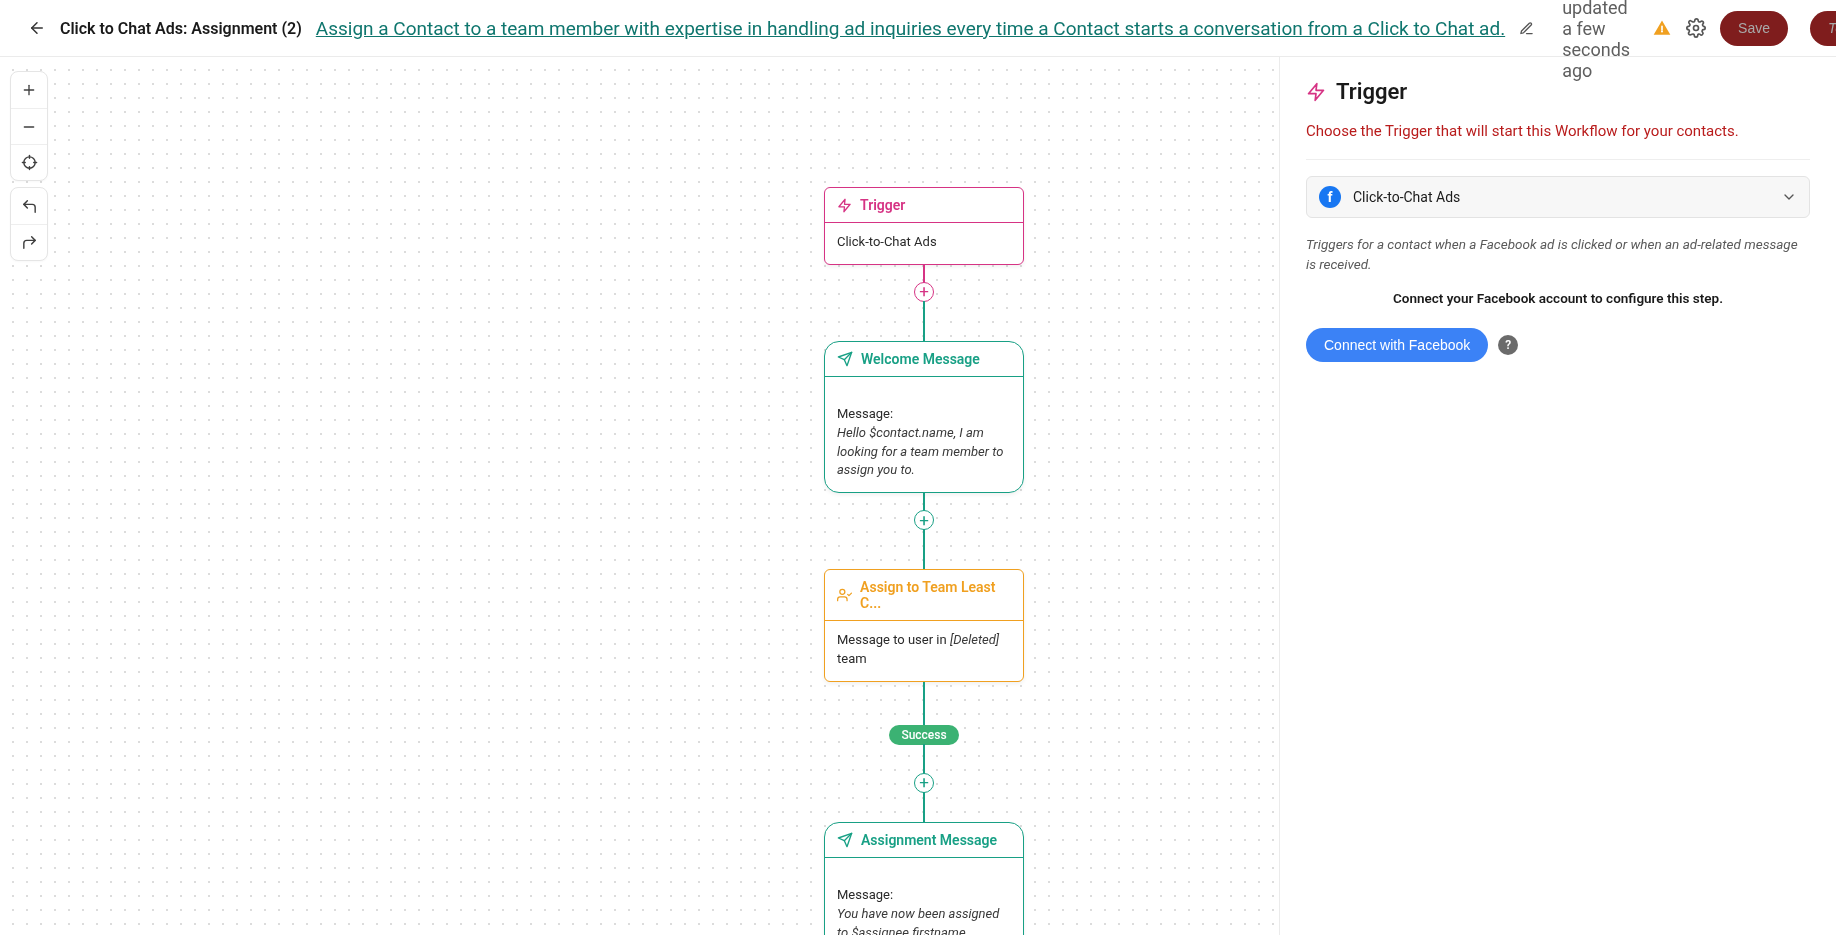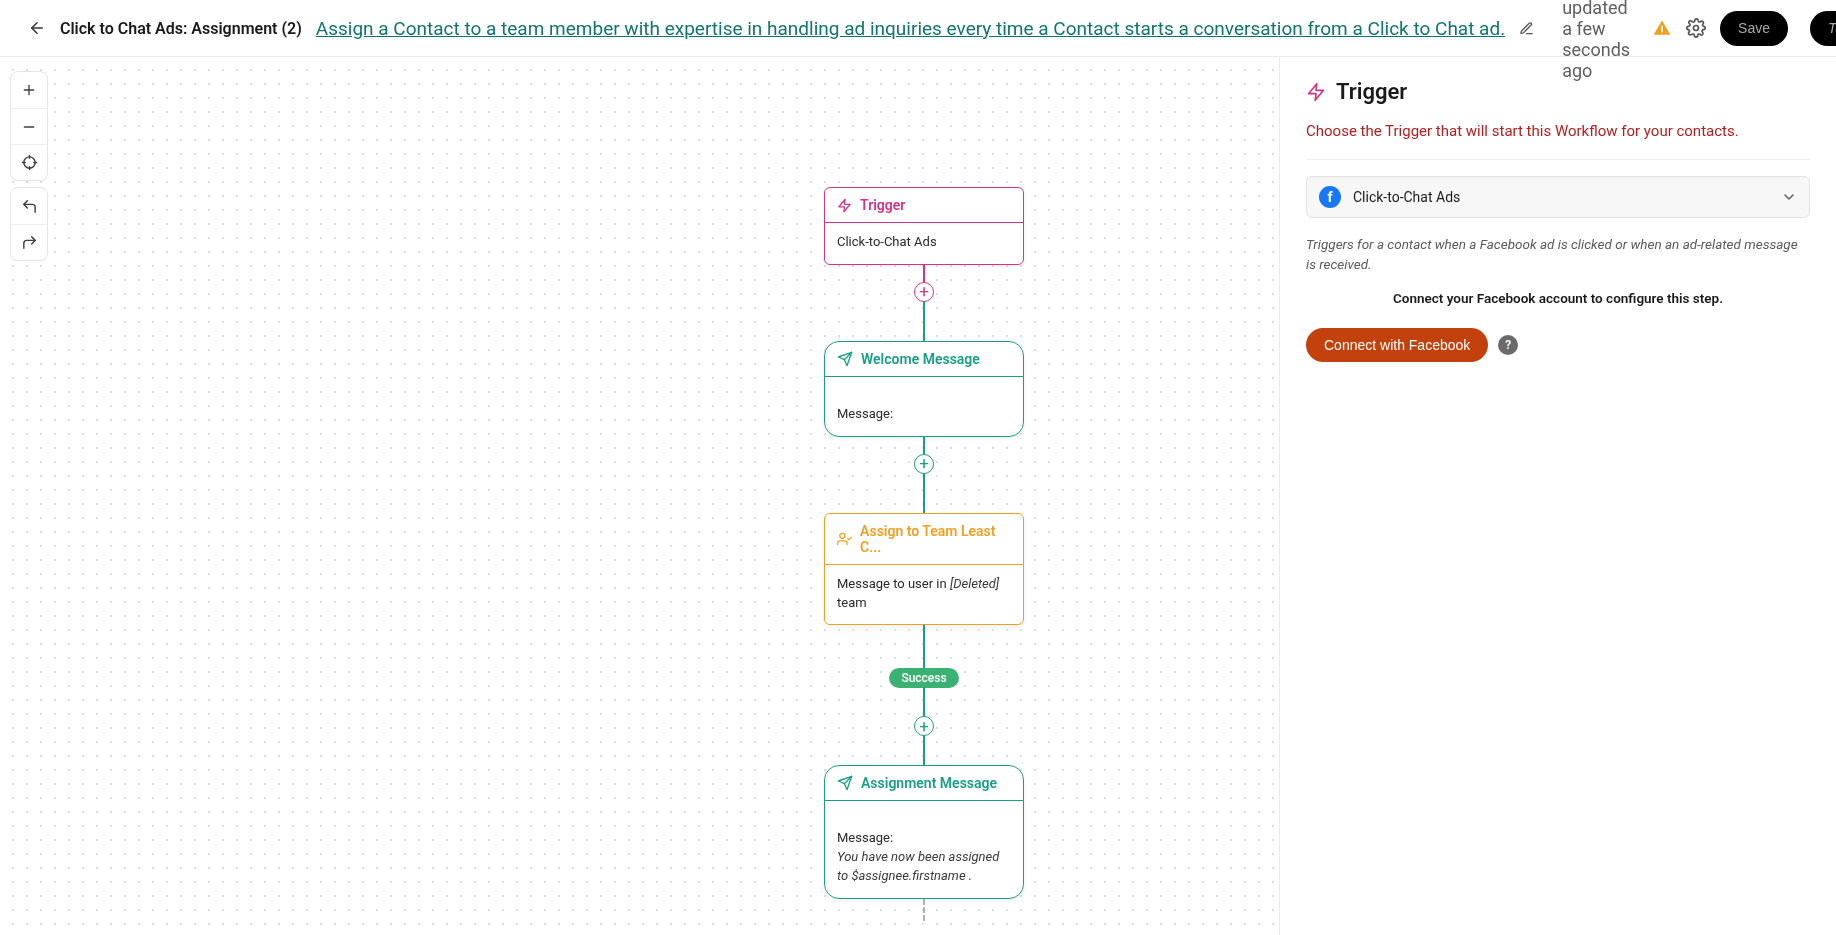--- a/index.html
+++ b/index.html
@@ -18,21 +18,21 @@
   .back-btn { width:28px; height:28px; display:flex; align-items:center; justify-content:center; cursor:pointer; }
   .title { font-weight:600; font-size:16px; white-space:nowrap; }
   .subtitle { font-size:19px; color:#0f766e; white-space:nowrap;text-decoration:underline; }
   .edit-btn { width:24px; height:24px; display:flex; align-items:center; justify-content:center; cursor:pointer; color:#555; }
   .header-spacer { flex:1; }
   .last-updated { font-size:18px; color:#5f5f5f; margin-right:8px; }
   .icon-btn { width:30px; height:30px; display:flex; align-items:center; justify-content:center; cursor:pointer; color:#555; border-radius:6px; }
   .pill-btn {
     height:35px; padding:0 18px; border-radius:18px; font-size:14px; font-weight:500;
     display:flex; align-items:center; justify-content:center; cursor:pointer; border:none;
-    background:#000000; color:#a9a9a9;
+    background:#7f1d1d; color:#a9a9a9;
   }
   .pill-btn + .pill-btn { margin-left:8px;font-style:italic; }
   .warn-icon { color:#f0a020; }
 
   
   .main { display:flex; height: calc(935px - 57px); }
 
   
   .canvas-wrap {
     position:relative;
@@ -109,21 +109,21 @@
   .select-row {
     height:42px; border:1px solid #e3e3e3; background:#f7f7f7; border-radius:6px;
     display:flex; align-items:center; padding:0 12px; gap:12px; cursor:pointer;
     font-size:14px;
   }
   .select-row .val { flex:1; }
   .hint { font-size:13.5px; font-style:italic; color:#5a5a5a; line-height:1.5; }
   .hint2 { font-size:13.5px; font-weight:600; color:#1a1a1a;text-align:center; }
   .cta-row { display:flex; align-items:center; gap:10px; margin-top:6px; }
   .primary-btn {
-    background:#c2410c; color:#fff; font-size:14px; font-weight:500;
+    background:#3b82f6; color:#fff; font-size:14px; font-weight:500;
     border:none; height:34px; padding:0 18px; border-radius:18px; cursor:pointer;
   }
   .help-dot {
     width:20px; height:20px; border-radius:50%; background:#6b6b6b; color:#fff;
     display:flex; align-items:center; justify-content:center; font-size:12px; font-weight:600; cursor:pointer;
   }
   .fb-icon { width:22px; height:22px; border-radius:50%; background:#1877f2; display:flex; align-items:center; justify-content:center; color:#fff; font-weight:700; font-size:14px; }
 </style>
 </head>
 <body>
@@ -225,20 +225,21 @@
       <div class="node node-green">
         <div class="node-header">
           <svg width="16" height="16" viewBox="0 0 24 24" fill="none" stroke="currentColor" stroke-width="2" stroke-linecap="round" stroke-linejoin="round">
               <line x1="22" y1="2" x2="11" y2="13"></line>
               <polygon points="22 2 15 22 11 13 2 9 22 2"></polygon>
             </svg>
           <span>Welcome Message</span>
         </div>
         <div class="node-body">
           <div class="label">Message:</div>
+          <div class="italic">Hello $contact.name, I am looking for a team member to assign you to.</div>
         </div>
       </div>
 
       <div class="edge" style="height:18px"></div>
       <div class="plus-node plus-green">+</div>
       <div class="edge" style="height:40px"></div>
 
       <div class="node node-orange">
         <div class="node-header">
           <svg width="16" height="16" viewBox="0 0 24 24" fill="none" stroke="currentColor" stroke-width="2" stroke-linecap="round" stroke-linejoin="round">

